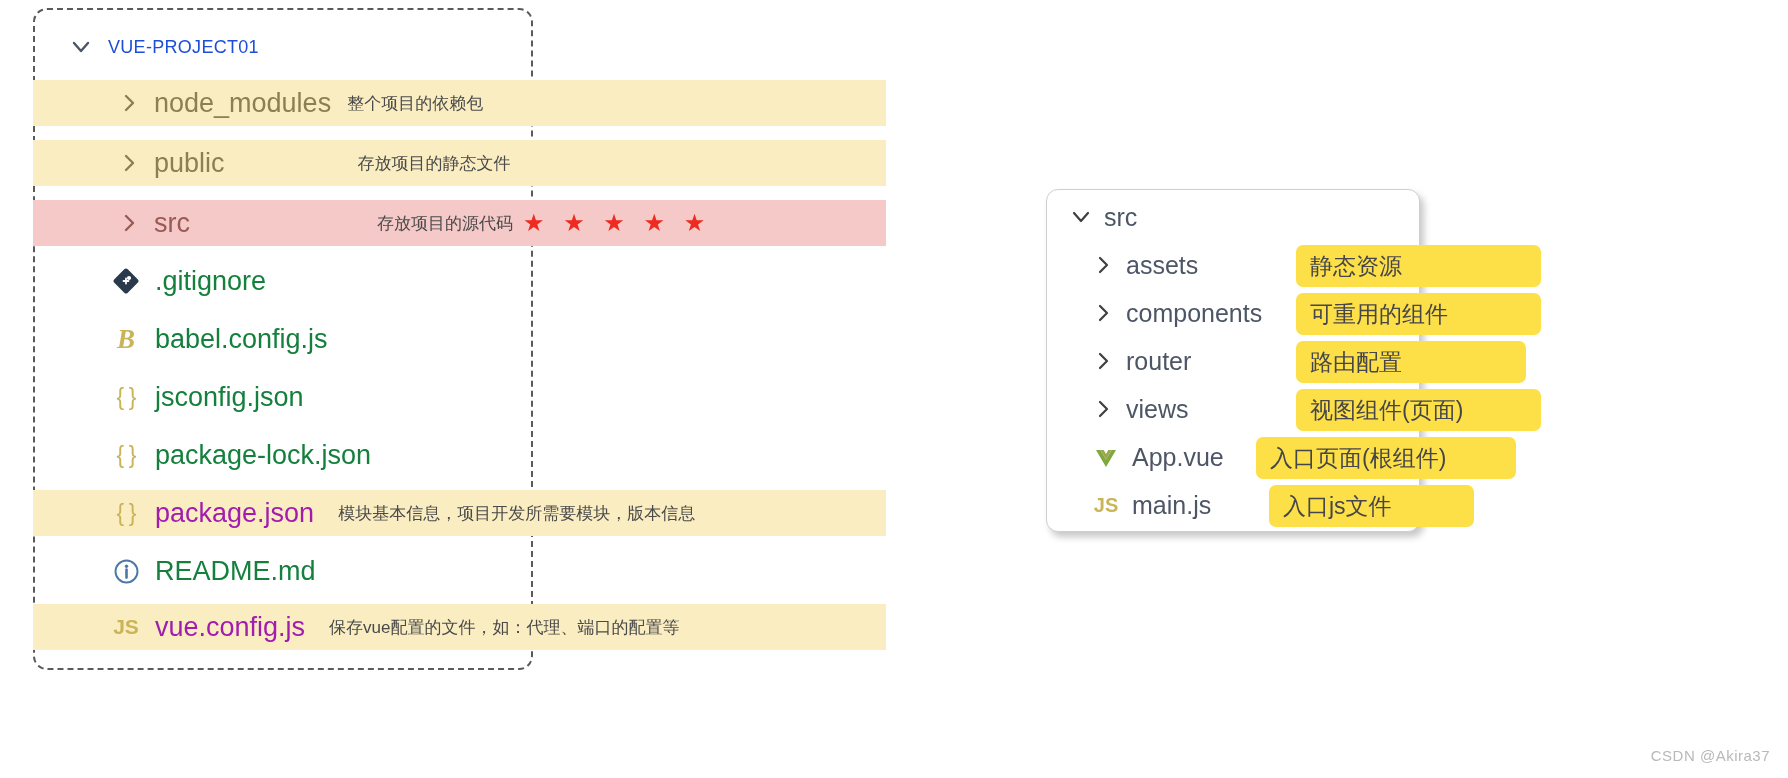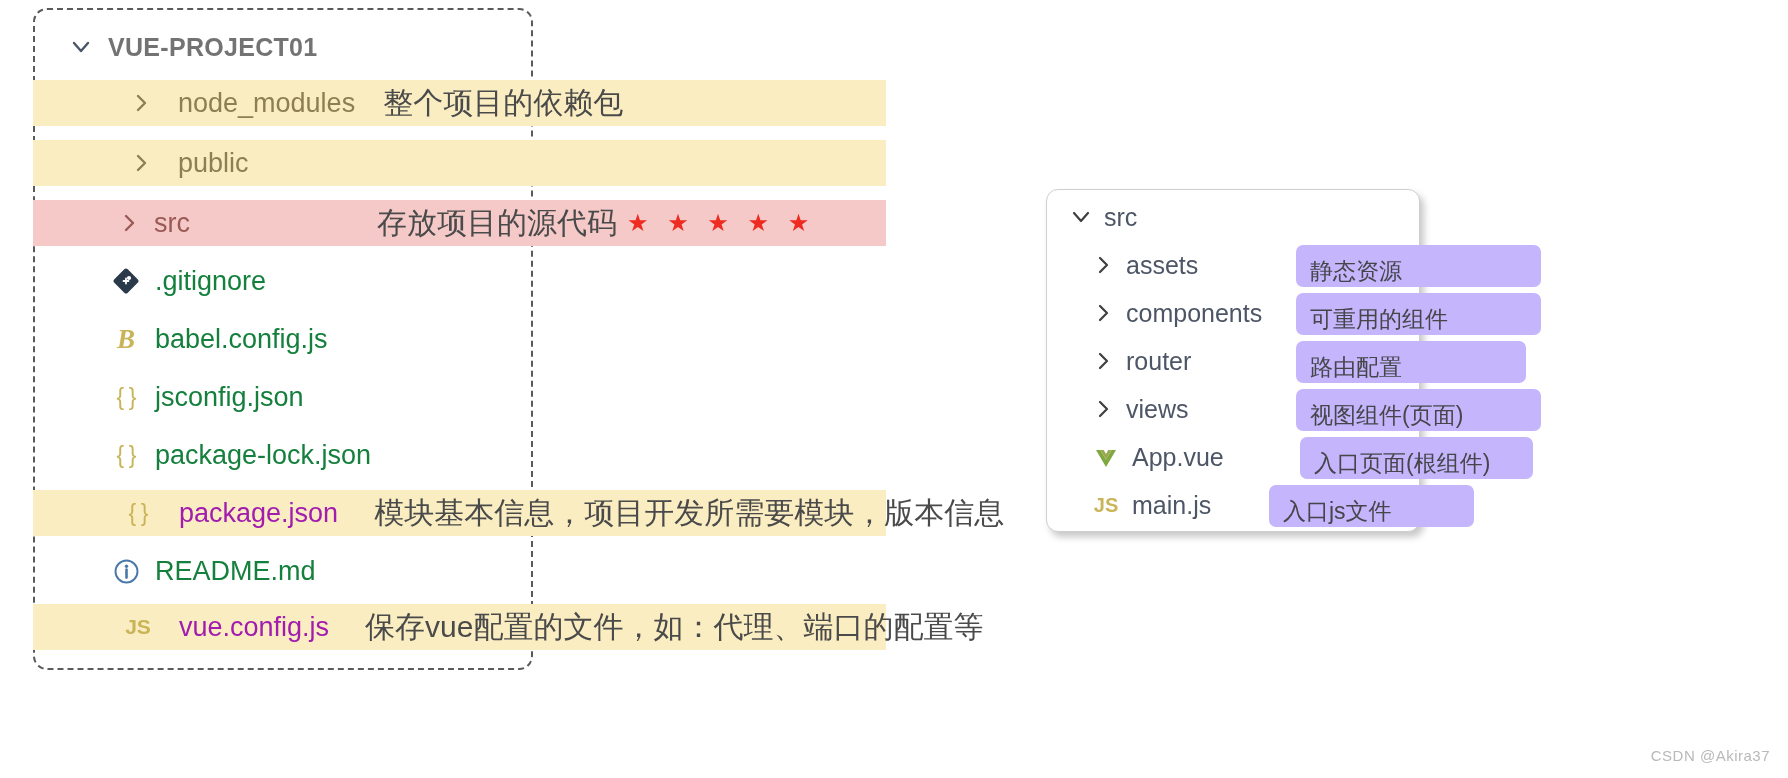--- a/index.html
+++ b/index.html
@@ -38,38 +38,38 @@
 
   .row {
     position: absolute;
     left: 0;
     height: 46px;
     display: flex;
     align-items: center;
     box-sizing: border-box;
   }
 
-  .row.hl-yellow { background: #faedc2; gap: 12px; }
+  .row.hl-yellow { background: #faedc2; }
   .row.hl-pink   { background: #f4c9c8; }
   .row.hl-none   { background: transparent; }
 
   
   .root-row {
     position: absolute;
     left: 0;
     top: 16px;
     height: 46px;
     display: flex;
     align-items: center;
     padding-left: 37px;
   }
   .root-label {
-    font-size: 25px;
-    font-weight: bold;
-    color: #737373;
+    font-size: 18px;
+    font-weight: normal;
+    color: #1d4ed8;
     letter-spacing: 0.3px;
     margin-left: 16px;
   }
 
   .chev {
     width: 22px;
     height: 22px;
     display: inline-block;
     flex: 0 0 auto;
     position: relative;
@@ -91,21 +91,21 @@
     color: #15803d;
     margin-left: 14px;
     white-space: nowrap;
     font-weight: 300;
   }
   .fname.muted-y { color: #8c7f52; }
   .fname.muted-p { color: #9a5a55; }
   .fname.muted-yy { color: #a21caf; }
 
   .note {
-    font-size: 30px;
+    font-size: 17px;
     color: #4a4a4a;
     white-space: nowrap;
     font-weight: 400;
   }
 
   .stars {
     color: #ee2b20;
     font-size: 24px;
     letter-spacing: 6px;
     margin-left: 10px;
@@ -145,24 +145,24 @@
     display: flex;
     align-items: center;
     justify-content: center;
     font-size: 18px;
     font-weight: bold;
   }
 
   .badge {
     position: absolute;
     height: 42px;
-    background: #c4b5fd;
+    background: #fde047;
     border-radius: 7px;
     display: flex;
-    align-items: flex-end;
+    align-items: center;
     padding-left: 14px;
     box-sizing: border-box;
     white-space: nowrap;
   }
   .badge span {
     font-size: 23px;
     color: #46464a;
   }
 
   #watermark {
@@ -202,20 +202,21 @@
   </div>
 
   <div class="row hl-yellow" style="top:132px; width:853px;">
     <span style="width:85px;flex:0 0 auto;"></span>
     <span class="chev">
       <svg width="22" height="22" viewBox="0 0 22 22">
           <path d="M8 4 L15 11 L8 18" fill="none" stroke="#8c7f52" stroke-width="2.4" stroke-linecap="round" stroke-linejoin="round"></path>
         </svg>
     </span>
     <span class="fname muted-y">public</span>
+    <span class="note" style="margin-left:133px;">存放项目的静态文件</span>
   </div>
 
   <div class="row hl-pink" style="top:192px; width:853px;">
     <span style="width:85px;flex:0 0 auto;"></span>
     <span class="chev">
       <svg width="22" height="22" viewBox="0 0 22 22">
           <path d="M8 4 L15 11 L8 18" fill="none" stroke="#9a5a55" stroke-width="2.4" stroke-linecap="round" stroke-linejoin="round"></path>
         </svg>
     </span>
     <span class="fname muted-p">src</span>
@@ -354,21 +355,21 @@
 
   <div class="rrow" style="left:1092px; top:433px;">
     <span class="rico">
       <svg width="26" height="26" viewBox="0 0 26 26">
         <path d="M3 6 L13 23 L23 6 L18.6 6 L13 15.6 L7.4 6 Z" fill="#7fa83f"></path>
         <path d="M7.4 6 L13 15.6 L18.6 6 L15.3 6 L13 10 L10.7 6 Z" fill="#9aa84f"></path>
       </svg>
     </span>
     <span class="rname">App.vue</span>
   </div>
-  <div class="badge" style="left:1300px; top:437px; width:233px;">
+  <div class="badge" style="left:1256px; top:437px; width:260px;">
     <span>入口页面(根组件)</span>
   </div>
 
   <div class="rrow" style="left:1092px; top:481px;">
     <span class="rico">
       <span style="font-family:'Liberation Sans',sans-serif; font-weight:bold; font-size:20px; color:#c9b458;">JS</span>
     </span>
     <span class="rname">main.js</span>
   </div>
   <div class="badge" style="left:1269px; top:485px; width:205px;">

